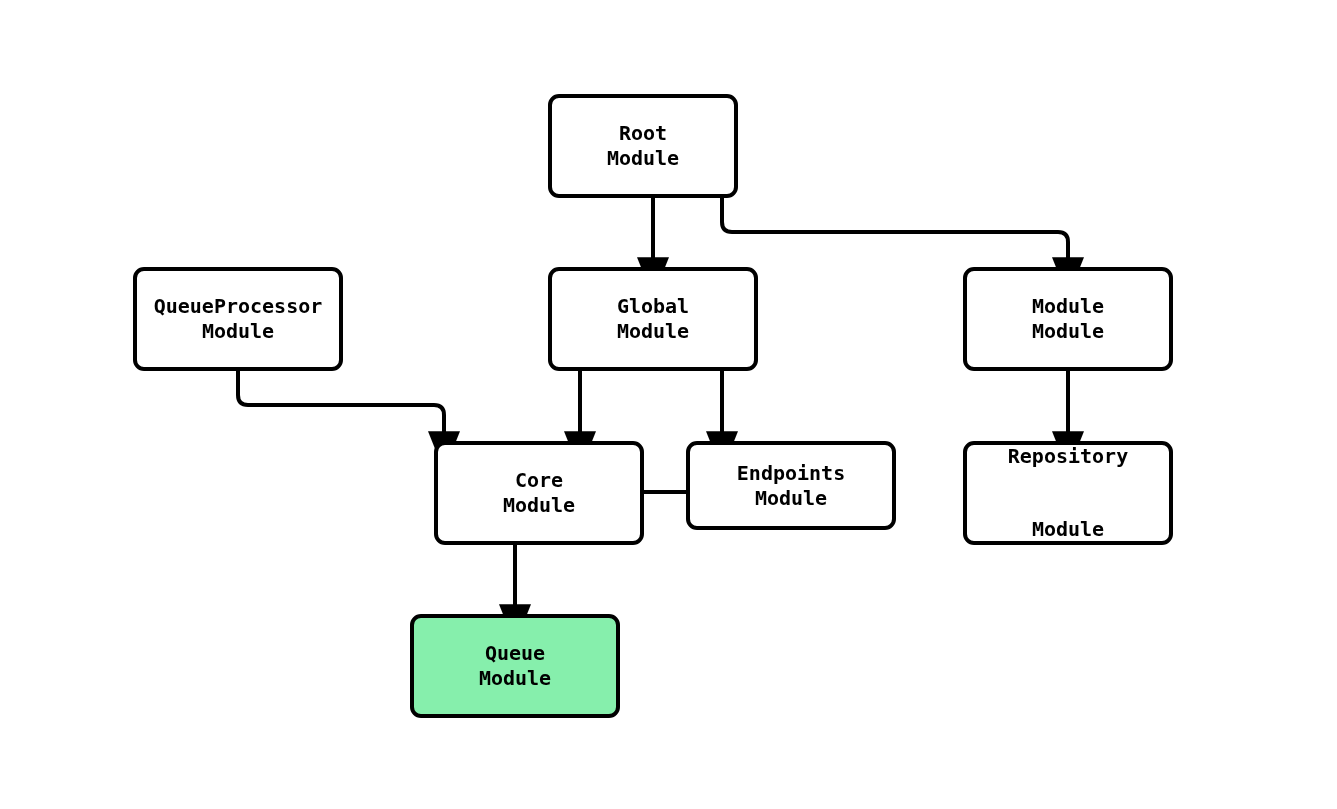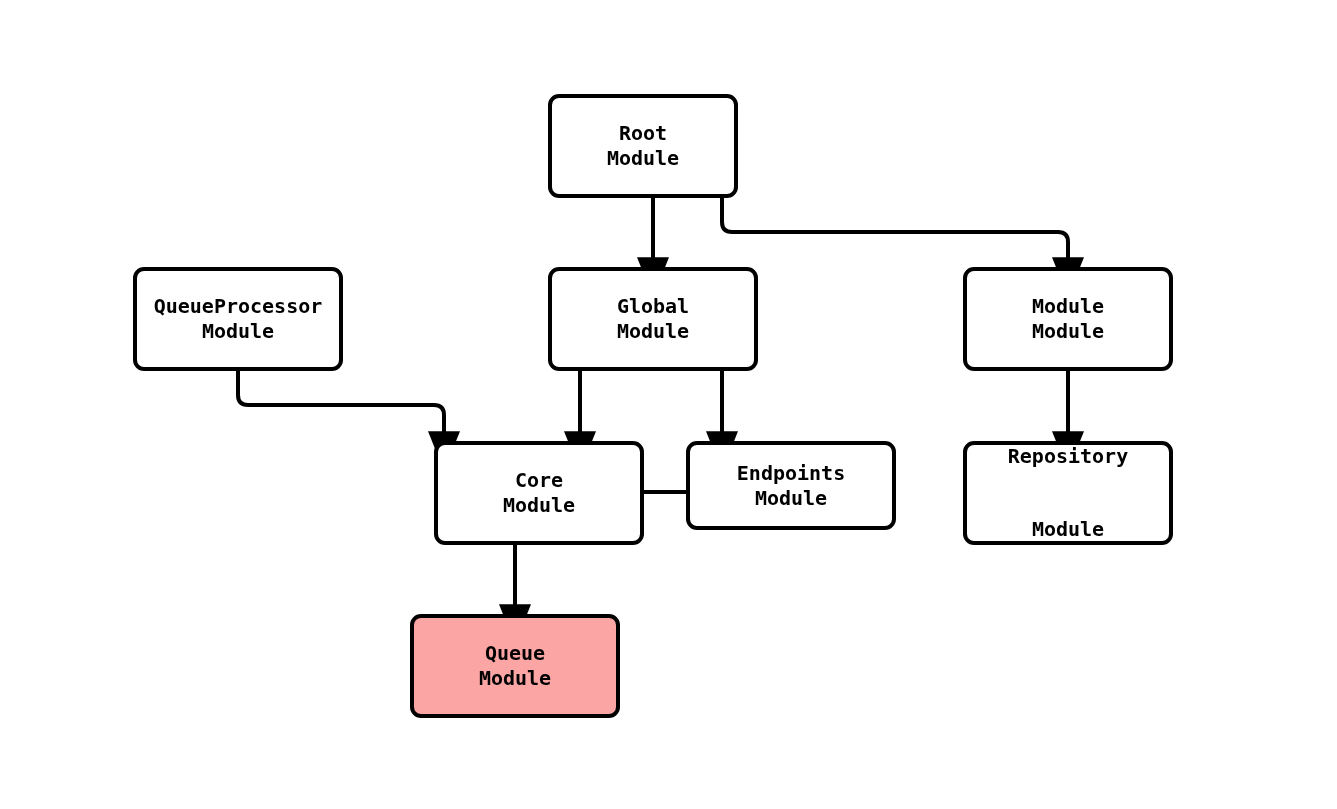--- a/index.html
+++ b/index.html
@@ -90,19 +90,19 @@
         <div class="node-line" style="font-size: 20px;">Module</div>
       </div>
       <div class="node" style="left: 686px; top: 441px; width: 210px; height: 89px; border-color: rgb(0, 0, 0); background: rgb(255, 255, 255); border-width: 4px;">
         <div class="node-line" style="font-size: 20px;">Endpoints</div>
         <div class="node-line" style="font-size: 20px;">Module</div>
       </div>
       <div class="node" style="left: 963px; top: 441px; width: 210px; height: 104px; border-color: rgb(0, 0, 0); background: rgb(255, 255, 255); border-width: 4px; gap: 48px;">
         <div class="node-line" style="font-size: 20px;">Repository</div>
         <div class="node-line" style="font-size: 20px;">Module</div>
       </div>
-      <div class="node" style="left: 410px; top: 614px; width: 210px; height: 104px; border-color: rgb(0, 0, 0); background: #fca5a5; border-width: 4px;">
+      <div class="node" style="left: 410px; top: 614px; width: 210px; height: 104px; border-color: rgb(0, 0, 0); background: #86efac; border-width: 4px;">
         <div class="node-line" style="font-size: 20px;">Queue</div>
         <div class="node-line" style="font-size: 20px;">Module</div>
       </div>
     </div>
 
 </div>
 
 </body></html>

